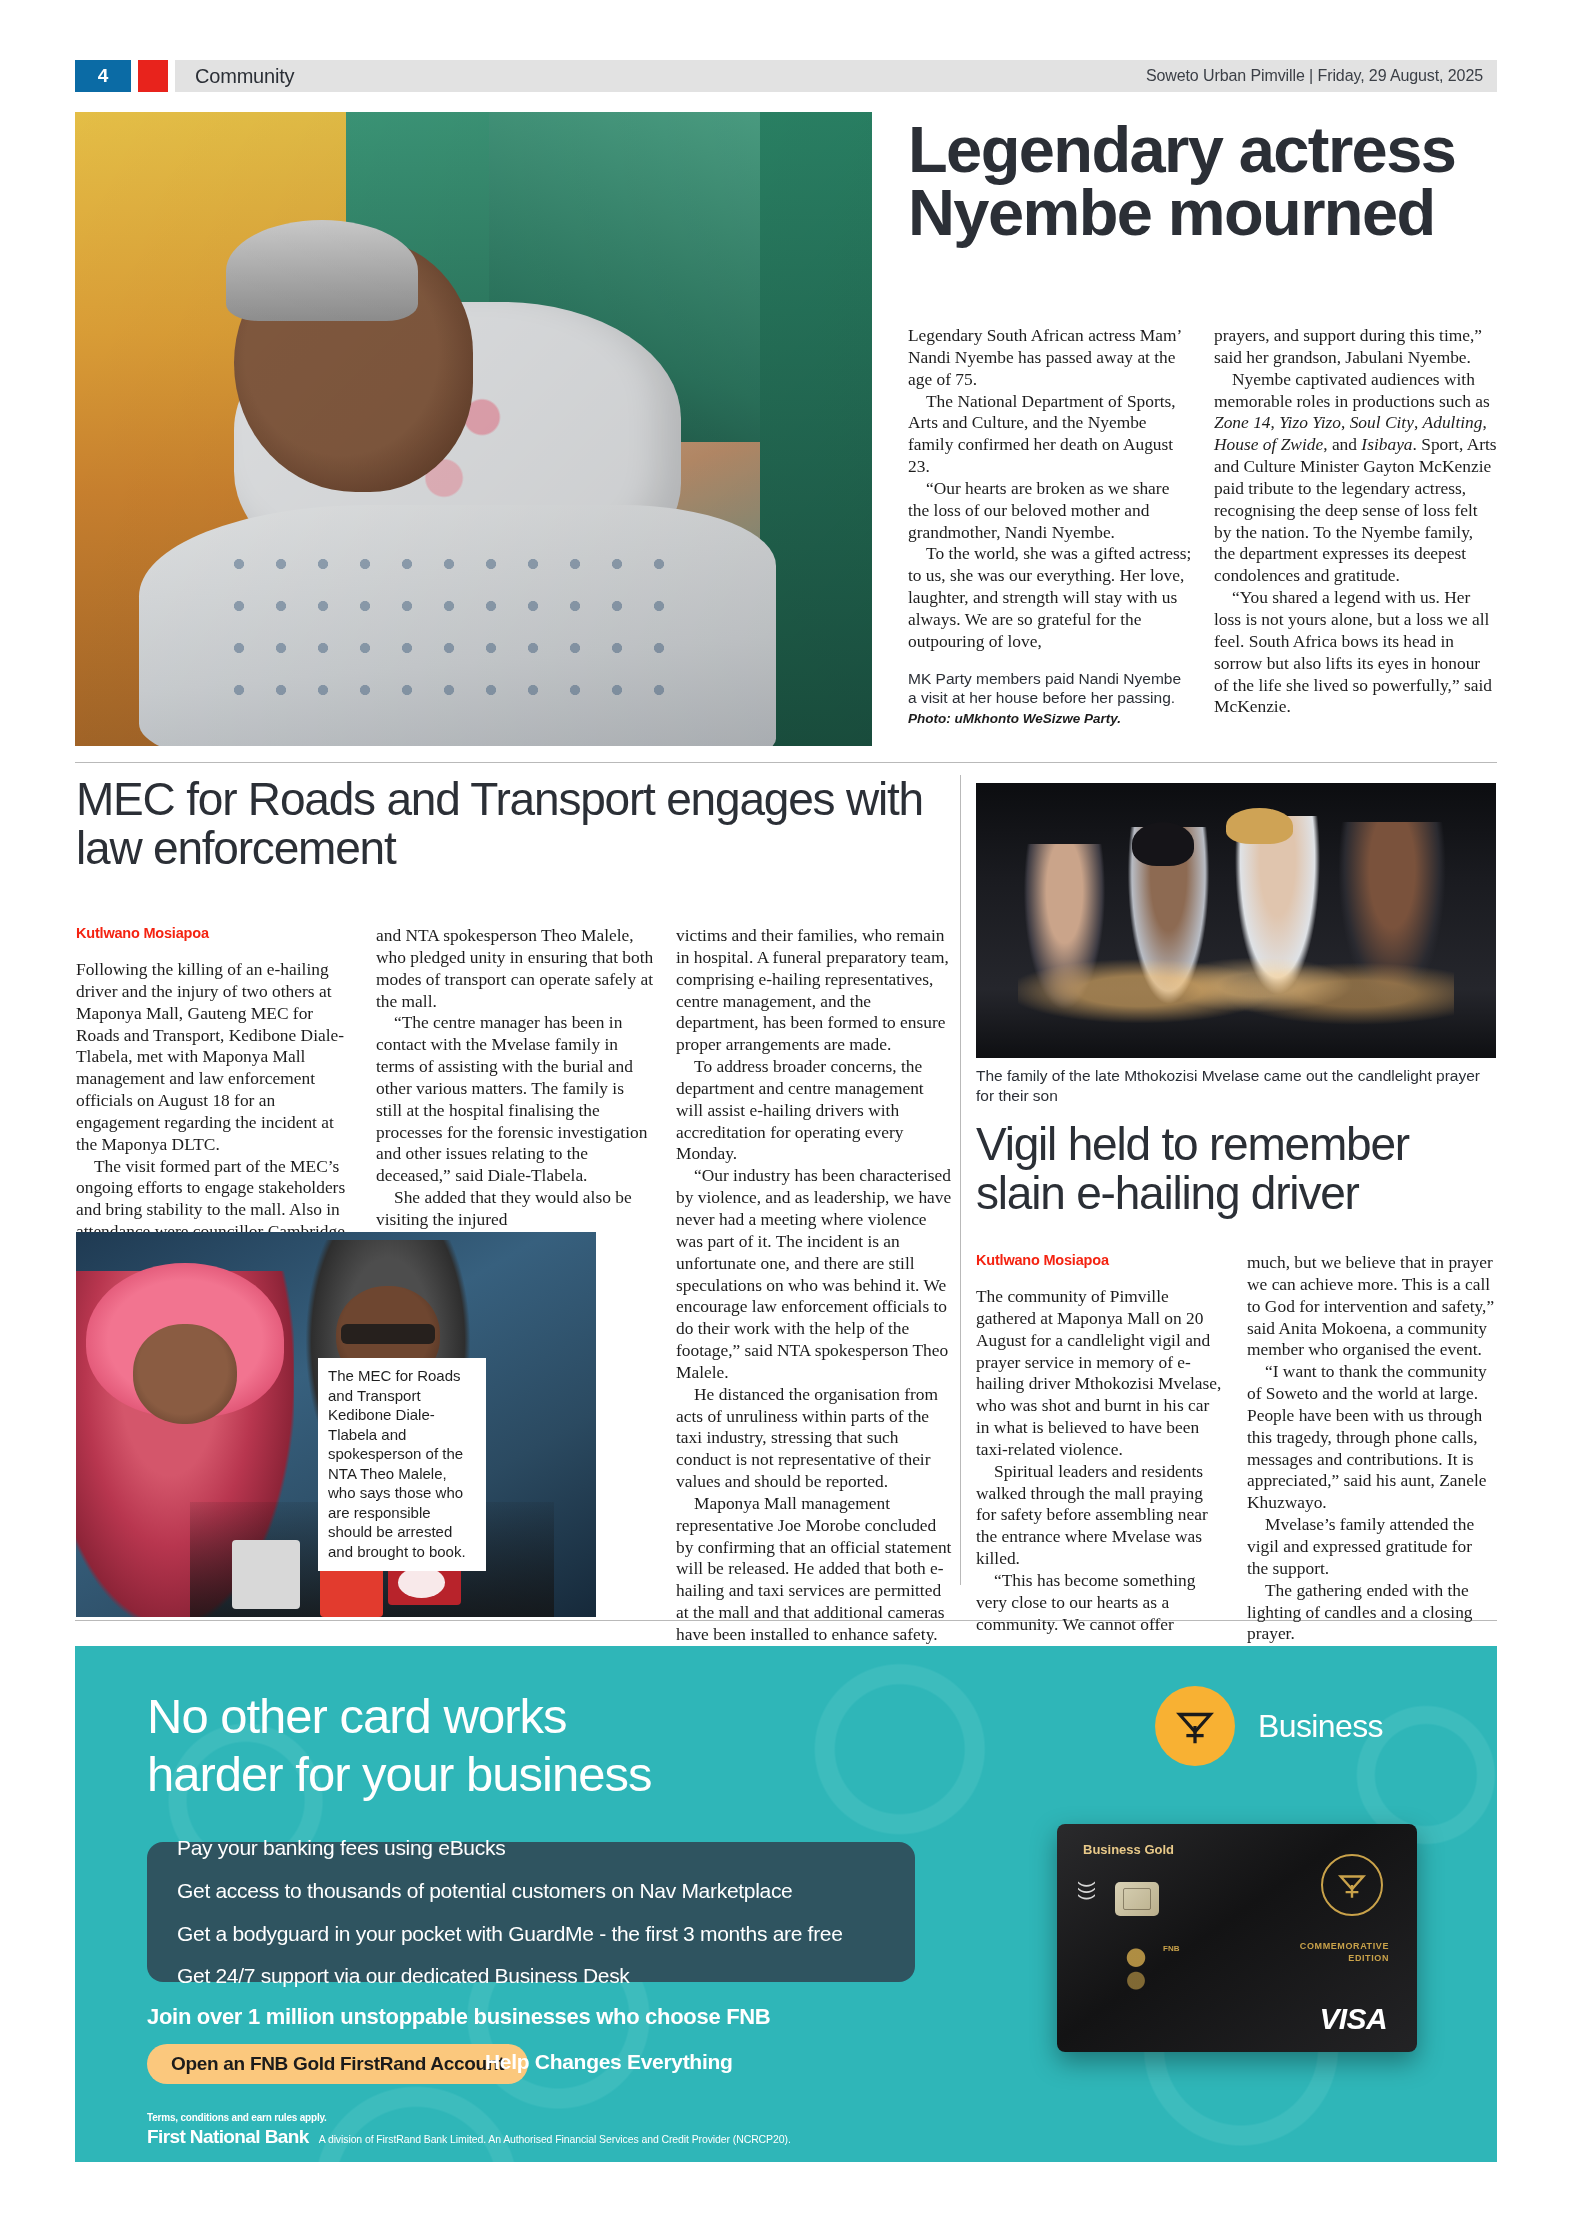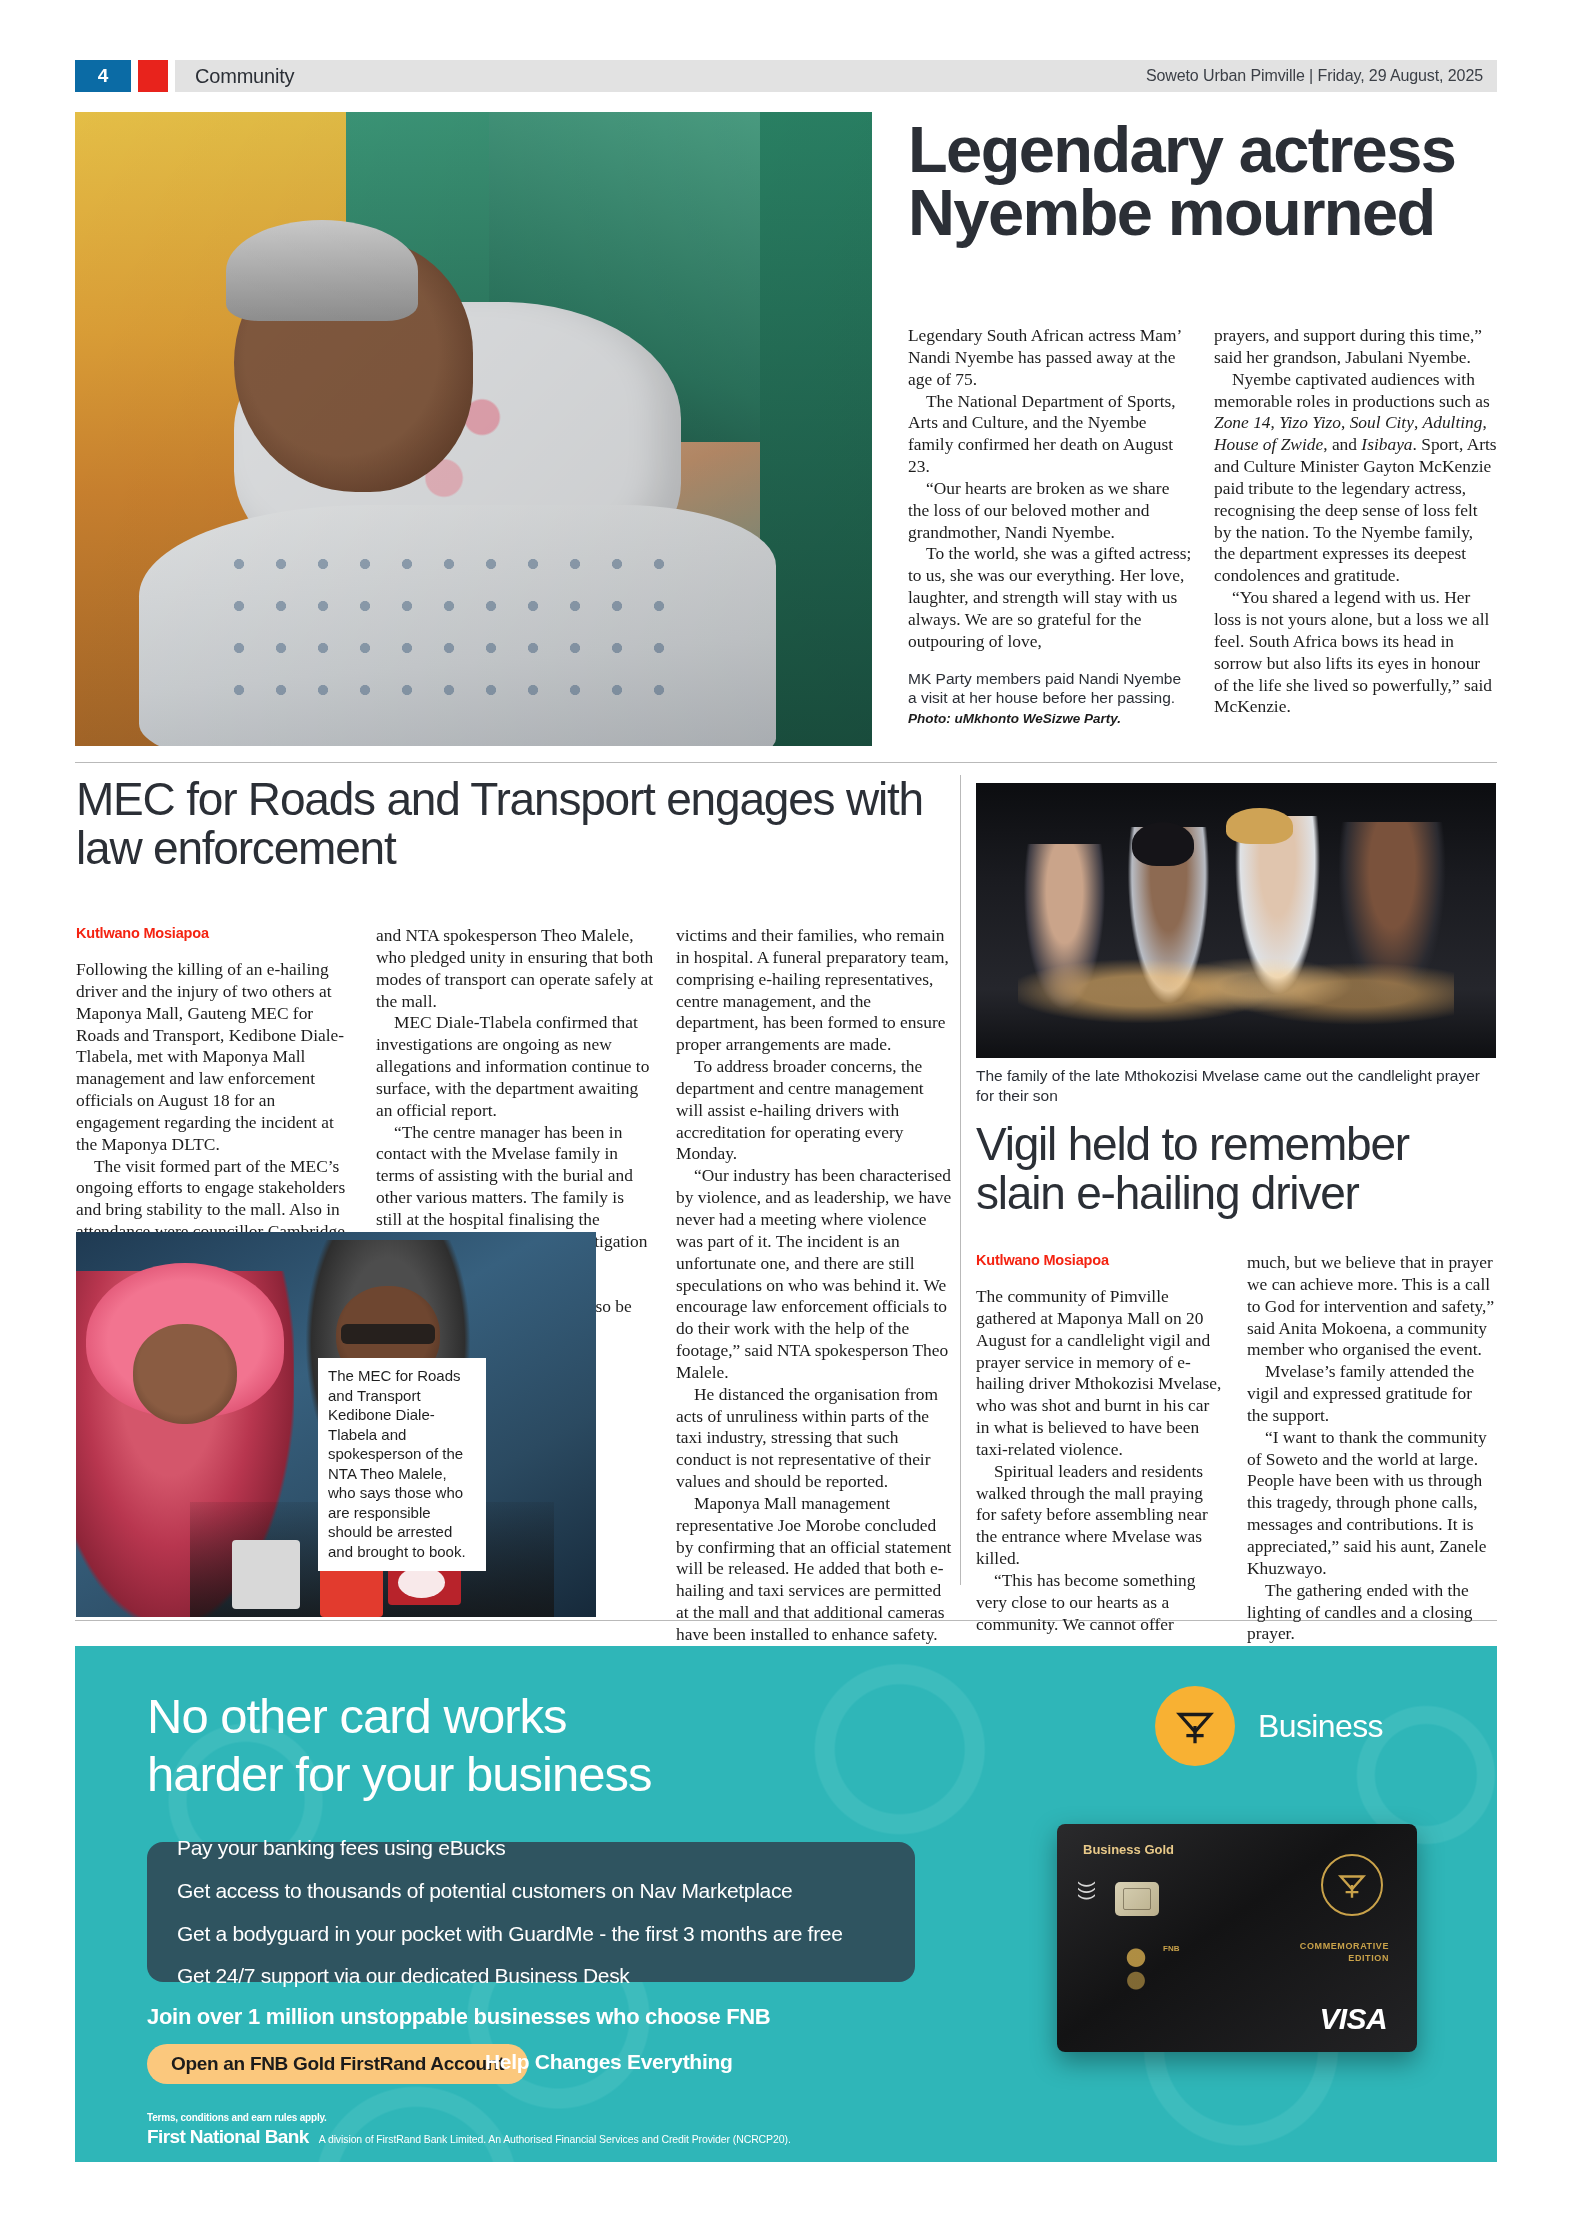--- a/index.html
+++ b/index.html
@@ -353,21 +353,20 @@
     <div class="mec-col">
       <div class="byline">Kutlwano Mosiapoa</div>
       <div class="serif">
         <p class="noind">Following the killing of an e-hailing driver and the injury of two others at Maponya Mall, Gauteng MEC for Roads and Transport, Kedibone Diale-Tlabela, met with Maponya Mall management and law enforcement officials on August 18 for an engagement regarding the incident at the Maponya DLTC.</p>
         <p>The visit formed part of the MEC’s ongoing efforts to engage stakeholders and bring stability to the mall. Also in attendance were councillor Cambridge Kwapeng</p>
       </div>
     </div>
     <div class="mec-col">
       <div class="serif" style="margin-top:0">
         <p class="noind">and NTA spokesperson Theo Malele, who pledged unity in ensuring that both modes of transport can operate safely at the mall.</p>
-        <p>MEC Diale-Tlabela confirmed that investigations are ongoing as new allegations and information continue to surface, with the department awaiting an official report.</p>
         <p>“The centre manager has been in contact with the Mvelase family in terms of assisting with the burial and other various matters. The family is still at the hospital finalising the processes for the forensic investigation and other issues relating to the deceased,” said Diale-Tlabela.</p>
         <p>She added that they would also be visiting the injured</p>
       </div>
     </div>
     <div class="mec-col">
       <div class="serif" style="margin-top:0">
         <p class="noind">victims and their families, who remain in hospital. A funeral preparatory team, comprising e-hailing representatives, centre management, and the department, has been formed to ensure proper arrangements are made.</p>
         <p>To address broader concerns, the department and centre management will assist e-hailing drivers with accreditation for operating every Monday.</p>
         <p>“Our industry has been characterised by violence, and as leadership, we have never had a meeting where violence was part of it. The incident is an unfortunate one, and there are still speculations on who was behind it. We encourage law enforcement officials to do their work with the help of the footage,” said NTA spokesperson Theo Malele.</p>
         <p>He distanced the organisation from acts of unruliness within parts of the taxi industry, stressing that such conduct is not representative of their values and should be reported.</p>
@@ -410,22 +409,22 @@
       <div class="byline">Kutlwano Mosiapoa</div>
       <div class="serif">
         <p class="noind">The community of Pimville gathered at Maponya Mall on 20 August for a candlelight vigil and prayer service in memory of e-hailing driver Mthokozisi Mvelase, who was shot and burnt in his car in what is believed to have been taxi-related violence.</p>
         <p>Spiritual leaders and residents walked through the mall praying for safety before assembling near the entrance where Mvelase was killed.</p>
         <p>“This has become something very close to our hearts as a community. We cannot offer</p>
       </div>
     </div>
     <div class="vigil-col second">
       <div class="serif">
         <p class="noind">much, but we believe that in prayer we can achieve more. This is a call to God for intervention and safety,” said Anita Mokoena, a community member who organised the event.</p>
+        <p>“I want to thank the community of Soweto and the world at large. People have been with us through this tragedy, through phone calls, messages and contributions. It is appreciated,” said his aunt, Zanele Khuzwayo.</p>
         <p>Mvelase’s family attended the vigil and expressed gratitude for the support.</p>
-        <p>“I want to thank the community of Soweto and the world at large. People have been with us through this tragedy, through phone calls, messages and contributions. It is appreciated,” said his aunt, Zanele Khuzwayo.</p>
         <p>The gathering ended with the lighting of candles and a closing prayer.</p>
       </div>
     </div>
   </div>
 
   <div class="ad">
     <div class="ad-pattern"></div>
 
     <div class="ad-h1">
       <span>No other card </span><b>works</b><br>

